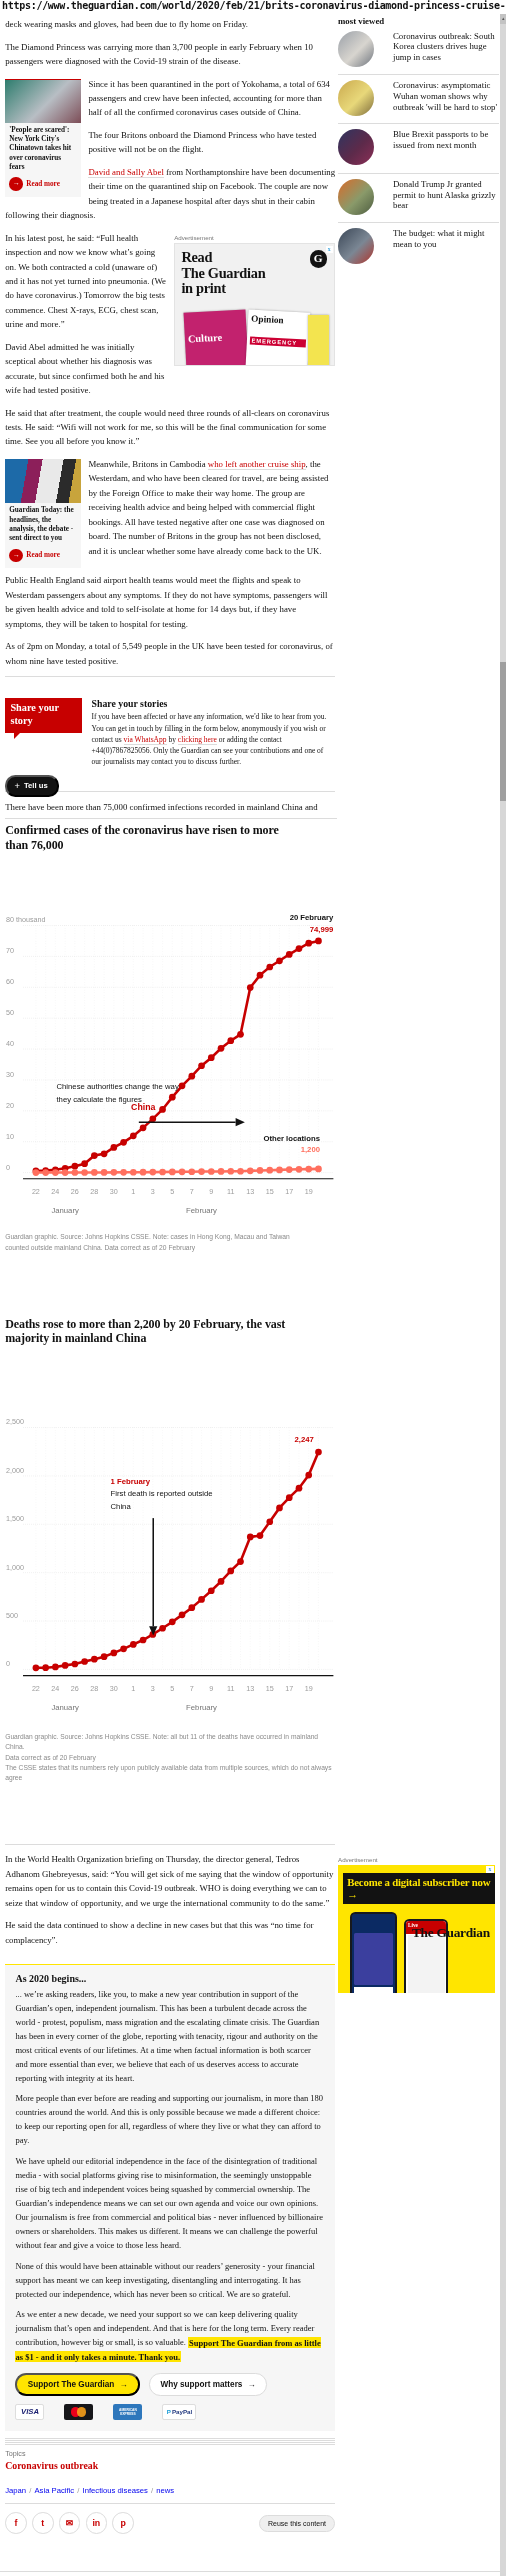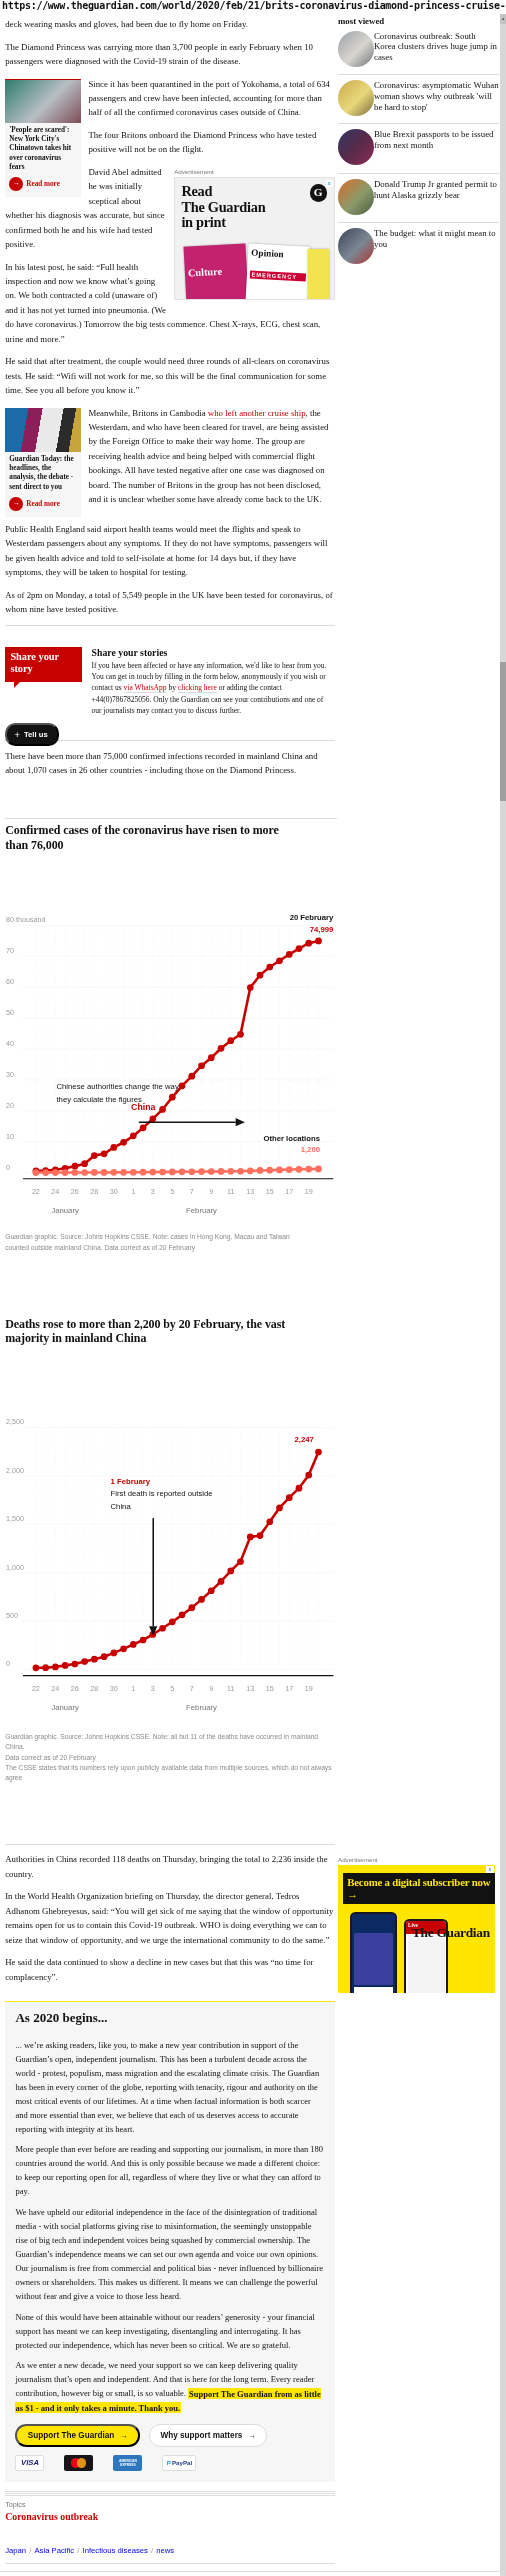--- a/index.html
+++ b/index.html
@@ -47,51 +47,51 @@
   .co-body{font-size:7.5px;line-height:11.3px;color:#121212;overflow:hidden}
   .tellus{display:inline-flex;align-items:center;gap:4.1px;background:#121212;color:#fff;border-radius:10.3px;padding:4.1px 9.3px 4.1px 7.2px;font-weight:bold;font-size:7.7px;margin:7.2px 0 -8.2px;position:relative;z-index:2}
   .tellus .plus{font-size:9.3px;font-weight:normal}
   
   .chart-block{position:absolute;left:5.2px;width:332px;background:#fff}
   .chart-h{font-size:12px;line-height:14.4px;font-weight:bold;letter-spacing:-0.1px}
   .chart-cap{font-family:"Liberation Sans",sans-serif;font-size:6.7px;line-height:10.3px;color:#8a8a8a;margin-top:13.4px}
   
   .sidebar{position:absolute;left:338px;top:15.5px;width:161px;height:2550px;z-index:2}
   .mv-head{font-size:8.8px;font-weight:bold;margin-bottom:5.2px}
-  .mv-item{display:flex;gap:0;padding:5.2px 0 7.2px;border-top:0.5px solid #dcdcdc}
+  .mv-item{display:flex;gap:19px;padding:5.2px 0 7.2px;border-top:0.5px solid #dcdcdc}
   .mv-item:first-of-type{border-top:none;padding-top:0}
   .mv-thumb{width:36px;height:36px;border-radius:50%;flex:0 0 auto}
   .mv-title{font-size:8.8px;line-height:10.8px;color:#121212}
   .side-ad{position:absolute;left:0;top:1840px;width:157px}
   .yellow-ad{position:relative;background:#ffe500;overflow:hidden}
   .yad-cta{display:inline-block;background:#121212;color:#ffe500;font-weight:bold;font-size:10.8px;line-height:12.4px;padding:3.1px 4.1px;margin:8.2px 0 0 5.2px;letter-spacing:-0.2px}
   .phone{position:absolute;border-radius:5.2px;border:2.6px solid #17191d;background:#0b2a63;overflow:hidden}
   .gword{position:absolute;font-weight:bold;color:#121212;letter-spacing:-0.3px;line-height:.9}
   
   .appeal{background:#f6f6f6;border-top:1px solid #ffe500;padding:7.2px 10.3px 11.3px;margin:17.5px 0 7.2px}
-  .appeal h2{font-size:13px;margin-bottom:12px}
+  .appeal h2{font-size:10px;margin-bottom:3px}
   .appeal p{font-size:8.5px;line-height:14px;margin-bottom:6.7px;color:#121212}
   .hl{background:#ffe500;font-weight:bold;padding:0.5px 1px}
   .btnrow{display:flex;gap:9.3px;margin:9.3px 0 8.2px}
   .pill{display:inline-flex;align-items:center;gap:5.2px;border-radius:11.3px;padding:5.2px 10.3px;font-family:"Liberation Sans",sans-serif;font-weight:bold;font-size:8.2px}
   .pill-y{background:#ffe500;color:#121212}
   .pill-w{background:#fff;border:0.5px solid #dcdcdc;color:#121212}
   .payrow{display:flex;gap:20px;}
   .pay{height:15.5px;border-radius:2.1px;font-family:"Liberation Sans",sans-serif;font-weight:bold;display:flex;align-items:center;justify-content:center}
   .pay.visa{width:29px;background:#fff;border:0.5px solid #ddd;color:#1a1f71;font-style:italic;font-size:7.7px}
   .pay.mc{width:29px;background:#16161a;position:relative}
   .pay.mc i{position:absolute;width:9.3px;height:9.3px;border-radius:50%;top:3.1px}
   .pay.mc i.r{left:6.2px;background:#eb001b}.pay.mc i.o{left:12.4px;background:#f79e1b;opacity:.9}
   .pay.amex{width:29px;background:#2e77bc;color:#fff;font-size:3.3px;text-align:center;line-height:4.1px}
   .pay.pp{width:34px;background:#fff;border:0.5px solid #ddd;color:#253b80;font-size:6.2px}
   .pay.pp b{color:#179bd7;margin-right:1px}
   
   .multiline{height:6.7px;background:repeating-linear-gradient(#dcdcdc 0 0.5px,#fff 0.5px 2.1px);margin-bottom:4.1px}
   .topics-label{font-family:"Liberation Sans",sans-serif;font-size:7.2px;color:#767676;margin-bottom:2.1px}
-  .topic-main{font-size:9.8px;font-weight:bold;color:#c70000;display:inline-block;margin-bottom:24px}
+  .topic-main{font-size:9.8px;font-weight:bold;color:#c70000;display:inline-block;margin-bottom:15px}
   .tagrow{font-family:Liberation Sans, sans-serif;font-size:7.7px;color:#c70000;margin-bottom:8.2px}
   .tagrow .sep{color:#999;margin:0 3.1px}
   .shares{border-top:0.5px solid #dcdcdc;padding-top:8.2px;display:flex;align-items:center}
   .sicon{width:21.6px;height:21.6px;border:0.5px solid #dcdcdc;border-radius:50%;color:#c70000;font-weight:bold;font-size:8.8px;display:flex;align-items:center;justify-content:center;margin-right:5.2px;font-family:"Liberation Sans",sans-serif}
   .reuse{margin-left:auto;border:0.5px solid #dcdcdc;border-radius:9.3px;padding:4.1px 8.2px;font-family:"Liberation Sans",sans-serif;font-size:7px;color:#121212}
   
   .mos{position:absolute;left:0;top:2571px;width:506px;background:#fff;z-index:5;padding:5.2px 7.2px 0 5.2px;border-top:0.5px solid #dcdcdc}
   .grayline{border:none;border-top:0.5px solid #dcdcdc;margin:2.1px 0 7.2px}
   svg text{font-family:"Liberation Sans",sans-serif}
 </style>
@@ -113,37 +113,38 @@
       <div class="thumb" style="background:linear-gradient(135deg,#2e7d6e,#b8bec4 55%,#7d4d57)"></div>
       <div class="ititle">'People are scared': New York City's Chinatown takes hit over coronavirus fears</div>
       <div class="readmore">
         <span class="rm-circ">→</span>
         <span class="rm-txt">Read more</span>
       </div>
     </div>
 
     <p>Since it has been quarantined in the port of Yokohama, a total of 634 passengers and crew have been infected, accounting for more than half of all the confirmed coronavirus cases outside of China.</p>
     <p>The four Britons onboard the Diamond Princess who have tested positive will not be on the flight.</p>
+    <p><a class="rlink" href="#">David and Sally Abel</a><span> from Northamptonshire have been documenting their time on the quarantined ship on Facebook. The couple are now being treated in a Japanese hospital after days shut in their cabin following their diagnosis.</span></p>
 
     <div class="print-ad">
       <div class="ad-label">Advertisement</div>
       <div class="adbox">
         <div class="adx">x</div>
         <div class="g-roundel">G</div>
         <div class="print-head"><span>Read</span><br><span>The Guardian</span><br><span>in print</span></div>
         <div class="mags">
           <div class="mag mag1">Culture</div>
           <div class="mag mag2"><span>Opinion</span><div class="emg">EMERGENCY</div></div>
           <div class="mag mag3"></div>
         </div>
       </div>
     </div>
 
+    <p>In his latest post, he said: “Full health inspection and now we know what’s going on. We both contracted a cold (unaware of) and it has not yet turned into pneumonia. (We do have coronavirus.) Tomorrow the big tests commence. Chest X-rays, ECG, chest scan, urine and more.”</p>
     <p>David Abel admitted he was initially sceptical about whether his diagnosis was accurate, but since confirmed both he and his wife had tested positive.</p>
-    <p>In his latest post, he said: “Full health inspection and now we know what’s going on. We both contracted a cold (unaware of) and it has not yet turned into pneumonia. (We do have coronavirus.) Tomorrow the big tests commence. Chest X-rays, ECG, chest scan, urine and more.”</p>
     <p style="clear:right">He said that after treatment, the couple would need three rounds of all-clears on coronavirus tests. He said: “Wifi will not work for me, so this will be the final communication for some time. See you all before you know it.”</p>
 
     <div class="inset">
       <div class="thumb" style="border-top:none;background:linear-gradient(100deg,#1d6aa8 0 28%,#8c1f5a 28% 45%,#e9e9e9 45% 70%,#2b2b2b 70% 85%,#c8a43c 85%)"></div>
       <div class="ititle">Guardian Today: the headlines, the analysis, the debate - sent direct to you</div>
       <div class="readmore">
         <span class="rm-circ">→</span>
         <span class="rm-txt">Read more</span>
       </div>
     </div>
@@ -411,21 +412,20 @@
         <text x="205" y="164" fill="#121212" font-size="15" text-anchor="start" font-weight="normal">First death is reported outside</text>
         <text x="205" y="188" fill="#121212" font-size="15" text-anchor="start" font-weight="normal">China</text>
         <line x1="288" y1="206" x2="288" y2="416" stroke="#121212" stroke-width="3"></line>
         <path d="M280 416 L288 434 L296 416 Z" fill="#121212"></path>
       </svg>
     <div class="chart-cap" id="cap2" style="margin-top:11.3px">Guardian graphic. Source: Johns Hopkins CSSE. Note: all but 11 of the deaths have occurred in mainland China.<br>Data correct as of 20 February<br>The CSSE states that its numbers rely upon publicly available data from multiple sources, which do not always<br>agree</div>
   </div>
 
   <div class="abs bodycopy" style="left:5.2px;top:1842px;width:330px;background:#fff;z-index:4">
     <hr class="grayline">
-    <p>Authorities in China recorded 118 deaths on Thursday, bringing the total to 2,236 inside the country.</p>
     <p>In the World Health Organization briefing on Thursday, the director general, Tedros Adhanom Ghebreyesus, said: “You will get sick of me saying that the window of opportunity remains open for us to contain this Covid-19 outbreak. WHO is doing everything we can to seize that window of opportunity, and we urge the international community to do the same.”</p>
     <p>He said the data continued to show a decline in new cases but that this was “no time for complacency”.</p>
 
     <div class="appeal">
       <h2>As 2020 begins...</h2>
       <p>... we’re asking readers, like you, to make a new year contribution in support of the Guardian’s open, independent journalism. This has been a turbulent decade across the world - protest, populism, mass migration and the escalating climate crisis. The Guardian has been in every corner of the globe, reporting with tenacity, rigour and authority on the most critical events of our lifetimes. At a time when factual information is both scarcer and more essential than ever, we believe that each of us deserves access to accurate reporting with integrity at its heart.</p>
       <p>More people than ever before are reading and supporting our journalism, in more than 180 countries around the world. And this is only possible because we made a different choice: to keep our reporting open for all, regardless of where they live or what they can afford to pay.</p>
       <p>We have upheld our editorial independence in the face of the disintegration of traditional media - with social platforms giving rise to misinformation, the seemingly unstoppable rise of big tech and independent voices being squashed by commercial ownership. The Guardian’s independence means we can set our own agenda and voice our own opinions. Our journalism is free from commercial and political bias - never influenced by billionaire owners or shareholders. This makes us different. It means we can challenge the powerful without fear and give a voice to those less heard.</p>
       <p>None of this would have been attainable without our readers’ generosity - your financial support has meant we can keep investigating, disentangling and interrogating. It has protected our independence, which has never been so critical. We are so grateful.</p>
       <p><span>As we enter a new decade, we need your support so we can keep delivering quality journalism that’s open and independent. And that is here for the long term. Every reader contribution, however big or small, is so valuable. </span><span class="hl">Support The Guardian from as little as $1 - and it only takes a minute. Thank you.</span></p>

